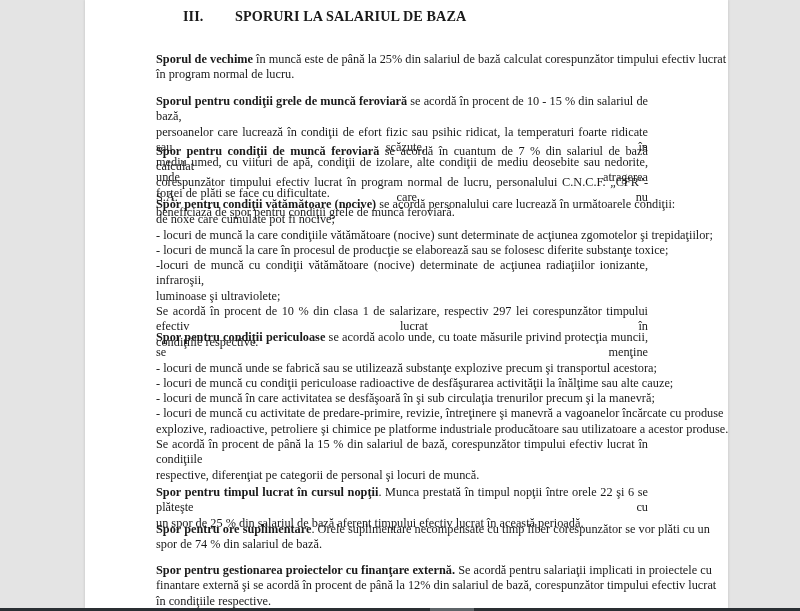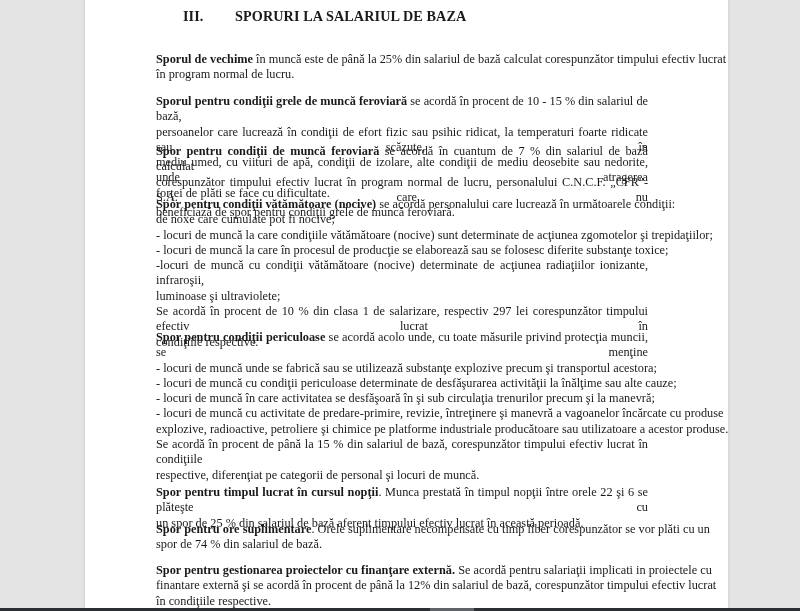--- a/index.html
+++ b/index.html
@@ -67,21 +67,21 @@
           <span class="line"><span>- locuri de muncă la care condiţiile vătămătoare (nocive) sunt determinate de acţiunea zgomotelor şi trepidaţiilor;</span></span>
           <span class="line"><span>- locuri de muncă la care în procesul de producţie se elaborează sau se folosesc diferite substanţe toxice;</span></span>
           <span class="line just"><span> -locuri de muncă cu condiţii vătămătoare (nocive) determinate de acţiunea radiaţiilor ionizante, infraroşii,</span></span>
           <span class="line"><span>luminoase şi ultraviolete;</span></span>
           <span class="line just"><span>Se acordă în procent de 10 % din clasa 1 de salarizare, respectiv 297 lei corespunzător timpului efectiv lucrat în</span></span>
           <span class="line"><span>condiţiile respective.</span></span>
         </div>
         <div class="para" style="top: 330px;">
           <span class="line just"><b>Spor pentru condiţii periculoase</b><span> se acordă acolo unde, cu toate măsurile privind protecţia muncii, se menţine</span></span>
           <span class="line"><span>- locuri de muncă unde se fabrică sau se utilizează substanţe explozive precum şi transportul acestora;</span></span>
-          <span class="line"><span>- locuri de muncă cu condiţii periculoase determinate de desfăşurarea activităţii la înălţime sau alte cauze;</span></span>
+          <span class="line"><span>- locuri de muncă cu condiţii periculoase radioactive de desfăşurarea activităţii la înălţime sau alte cauze;</span></span>
           <span class="line"><span>- locuri de muncă în care activitatea se desfăşoară în şi sub circulaţia trenurilor precum şi la manevră;</span></span>
           <span class="line"><span>- locuri de muncă cu activitate de predare-primire, revizie, întreţinere şi manevră a vagoanelor încărcate cu produse</span></span>
           <span class="line"><span>explozive, radioactive, petroliere şi chimice pe platforme industriale producătoare sau utilizatoare a acestor produse.</span></span>
           <span class="line just"><span>Se acordă în procent de până la 15 % din salariul de bază, corespunzător timpului efectiv lucrat în condiţiile</span></span>
           <span class="line"><span>respective, diferenţiat pe categorii de personal şi locuri de muncă.</span></span>
         </div>
         <div class="para" style="top: 485px;">
           <span class="line just"><b>Spor pentru timpul lucrat în cursul nopţii</b><span>. Munca prestată în timpul nopţii între orele 22 şi 6 se plăteşte cu</span></span>
           <span class="line"><span>un spor de 25 % din salariul de bază aferent timpului efectiv lucrat în această perioadă.</span></span>
         </div>

